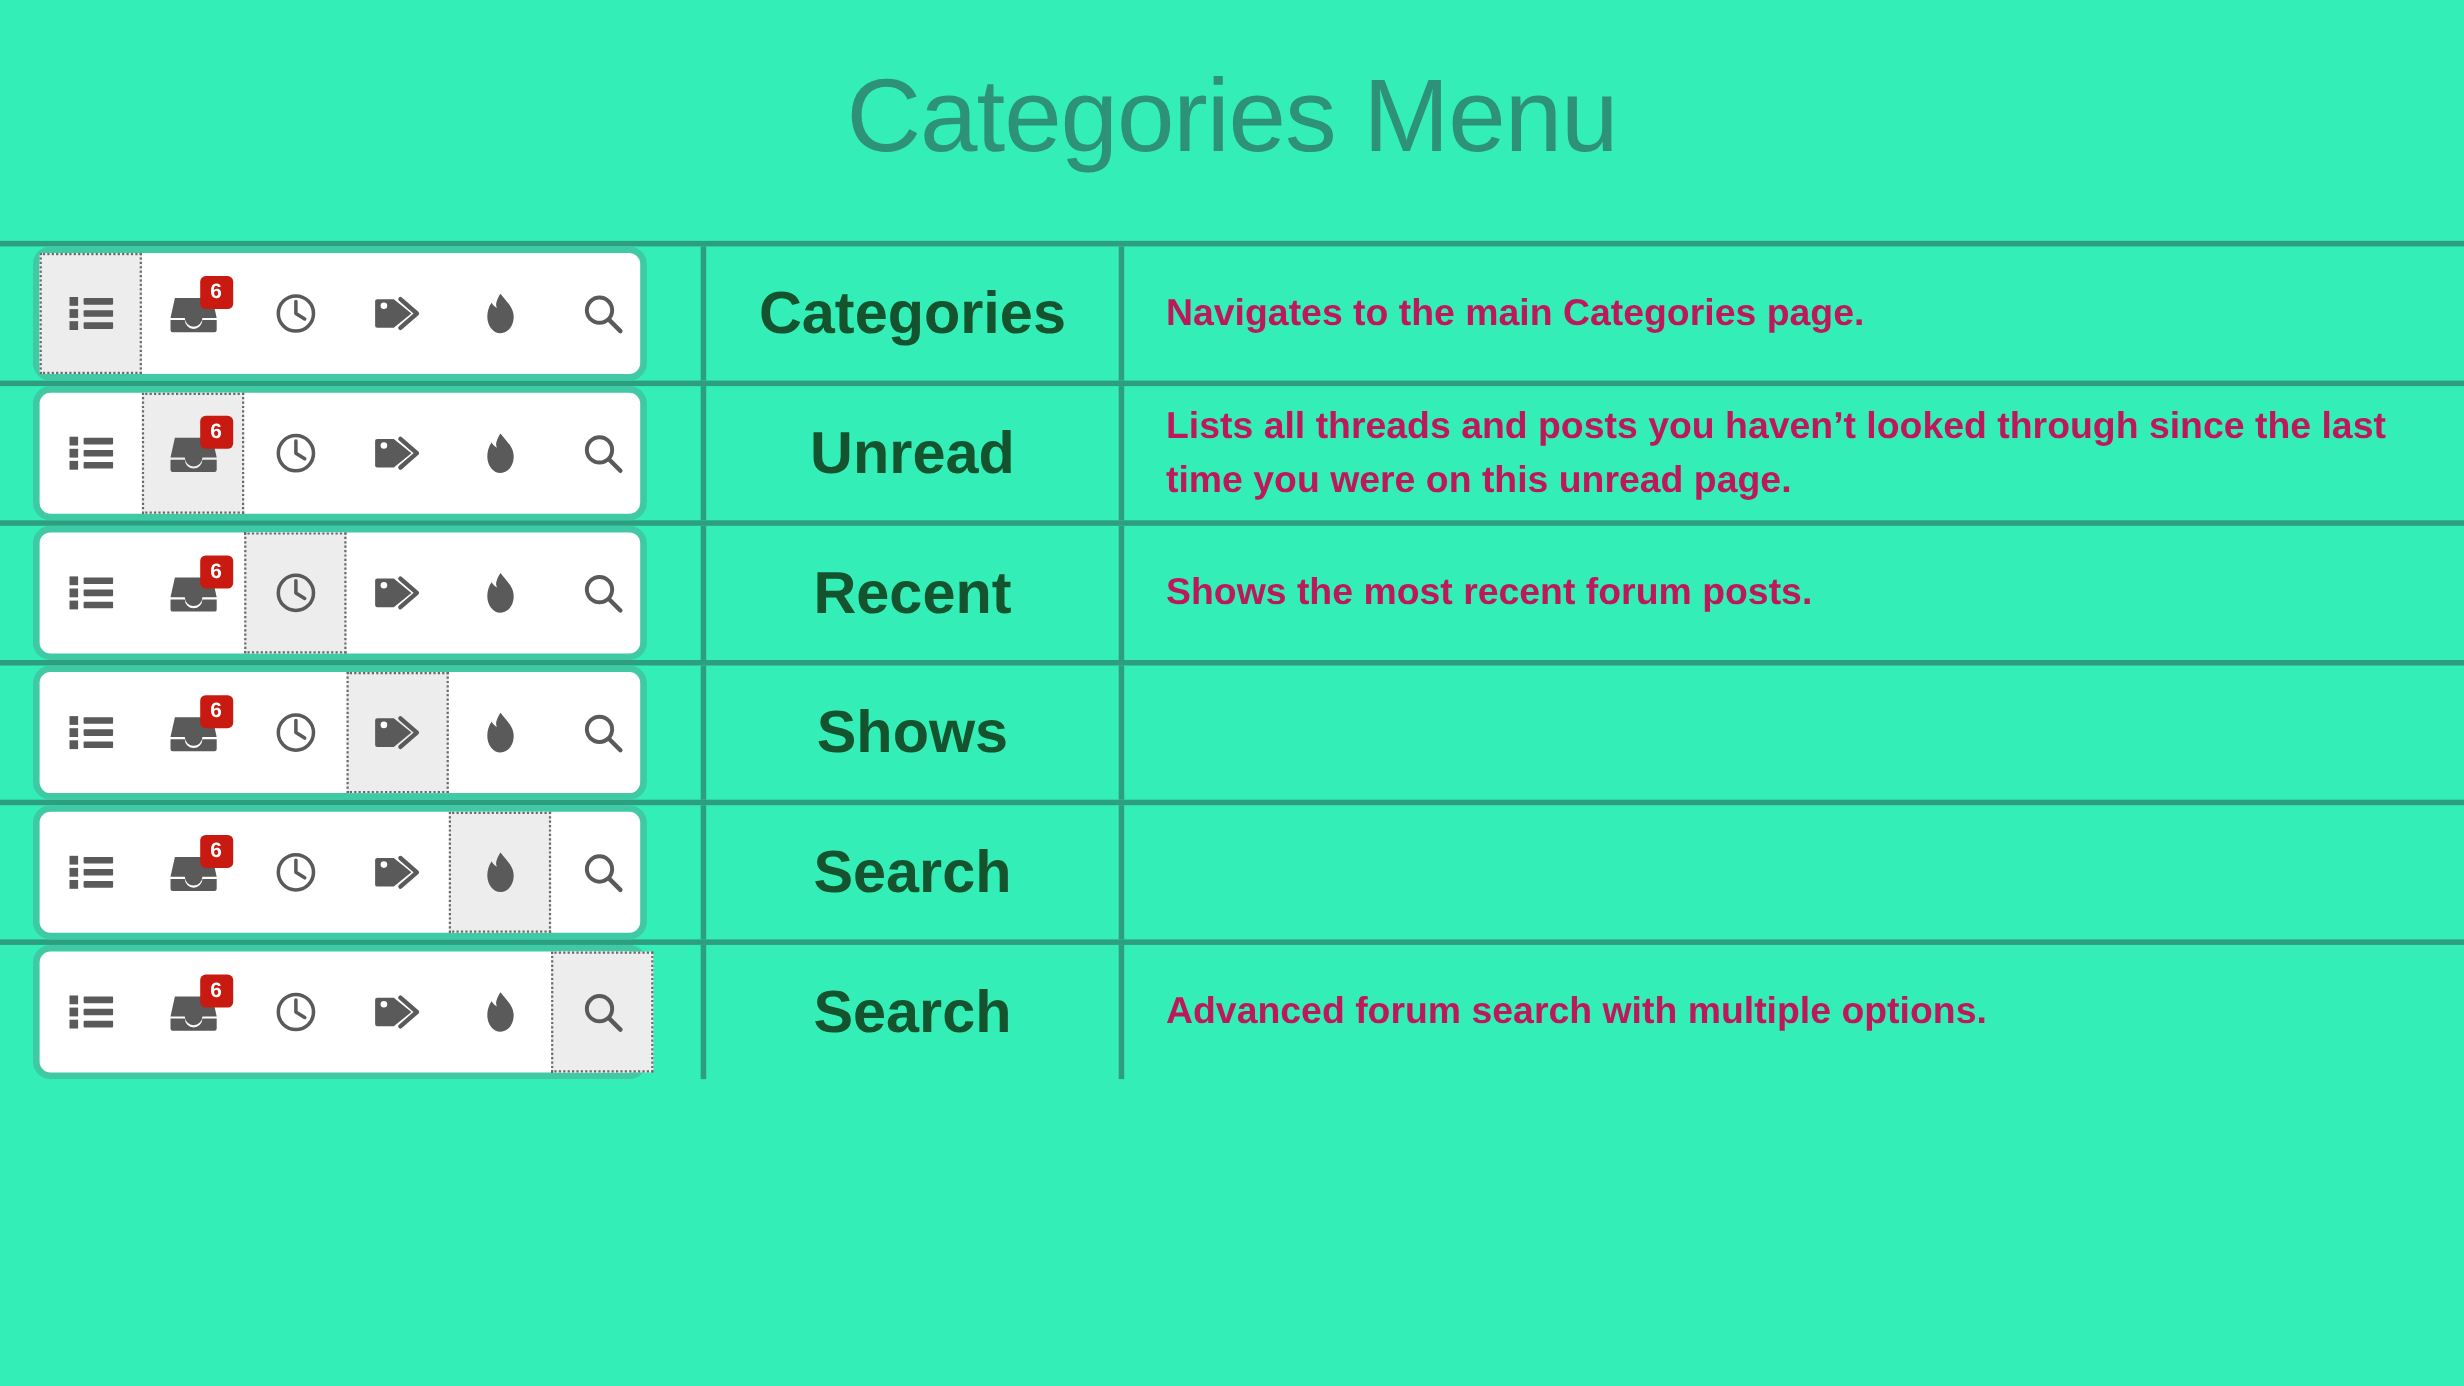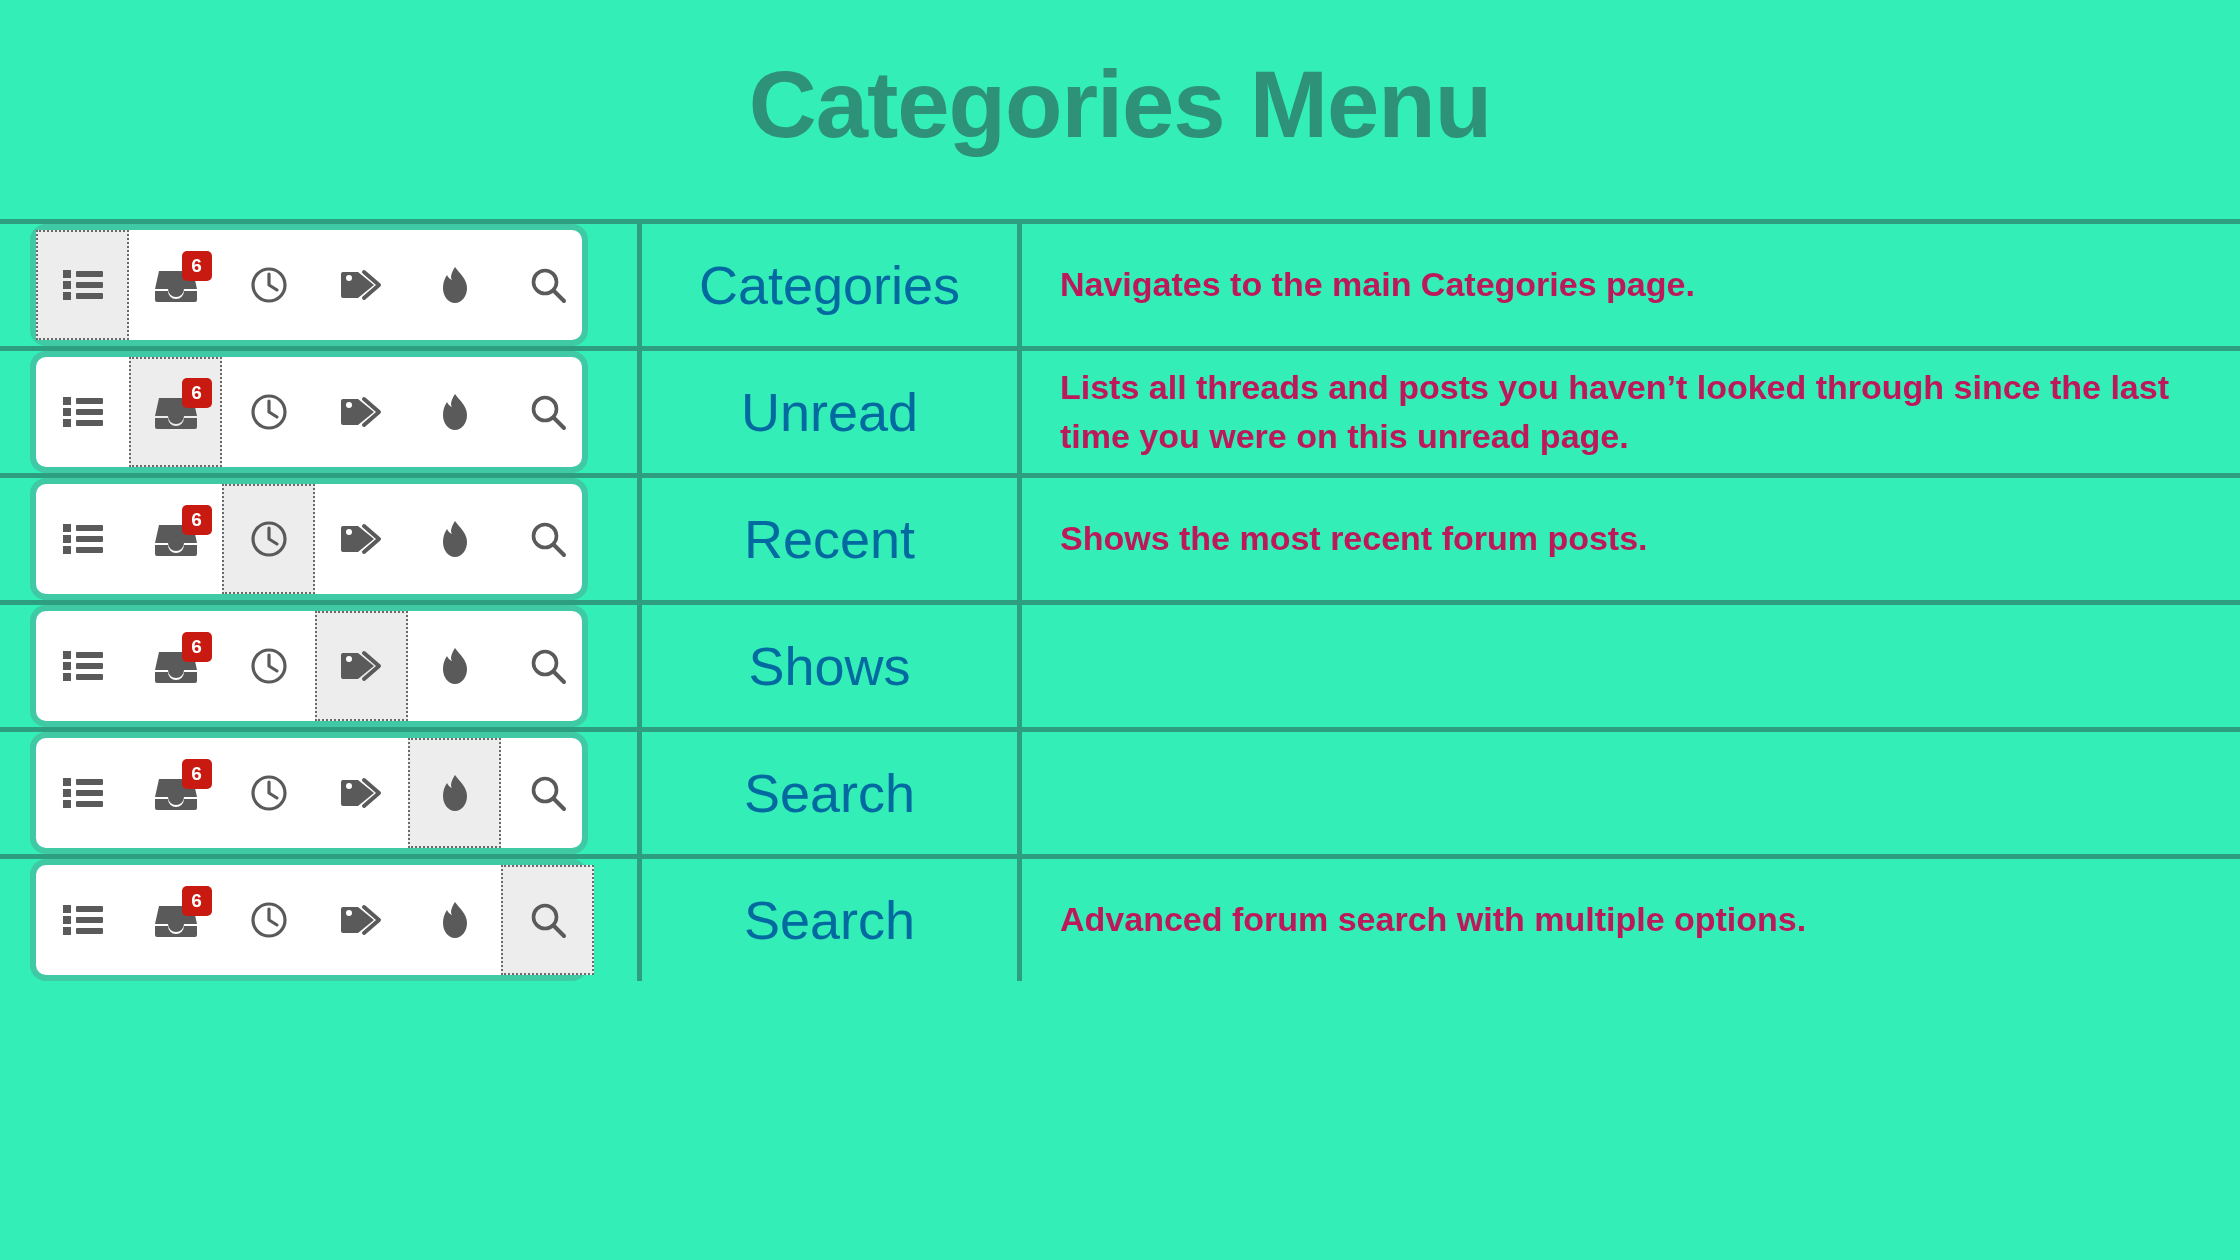--- a/index.html
+++ b/index.html
@@ -17,21 +17,21 @@
   
   .page-header {
     height: 219px;
     display: flex;
     align-items: center;
     justify-content: center;
     box-sizing: border-box;
   }
   .page-title {
     font-size: 94px;
-    font-weight: 700;
+    font-weight: 400;
     color: #2E9179;
     letter-spacing: -1px;
     line-height: 1;
     margin: 0;
     padding-bottom: 10px;
   }
 
   
   .table {
     width: 2240px;
@@ -70,22 +70,22 @@
   .cell-desc {
     flex: 1 1 auto;
     box-sizing: border-box;
     display: flex;
     align-items: center;
     padding: 0 40px 0 38px;
   }
 
   .label-text {
     font-size: 54px;
-    font-weight: 400;
-    color: #0369a1;
+    font-weight: 700;
+    color: #14532d;
     line-height: 1.05;
   }
   .desc-text {
     font-size: 34px;
     font-weight: 600;
     color: #be185d;
     line-height: 1.45;
     max-width: 1110px;
   }
 

